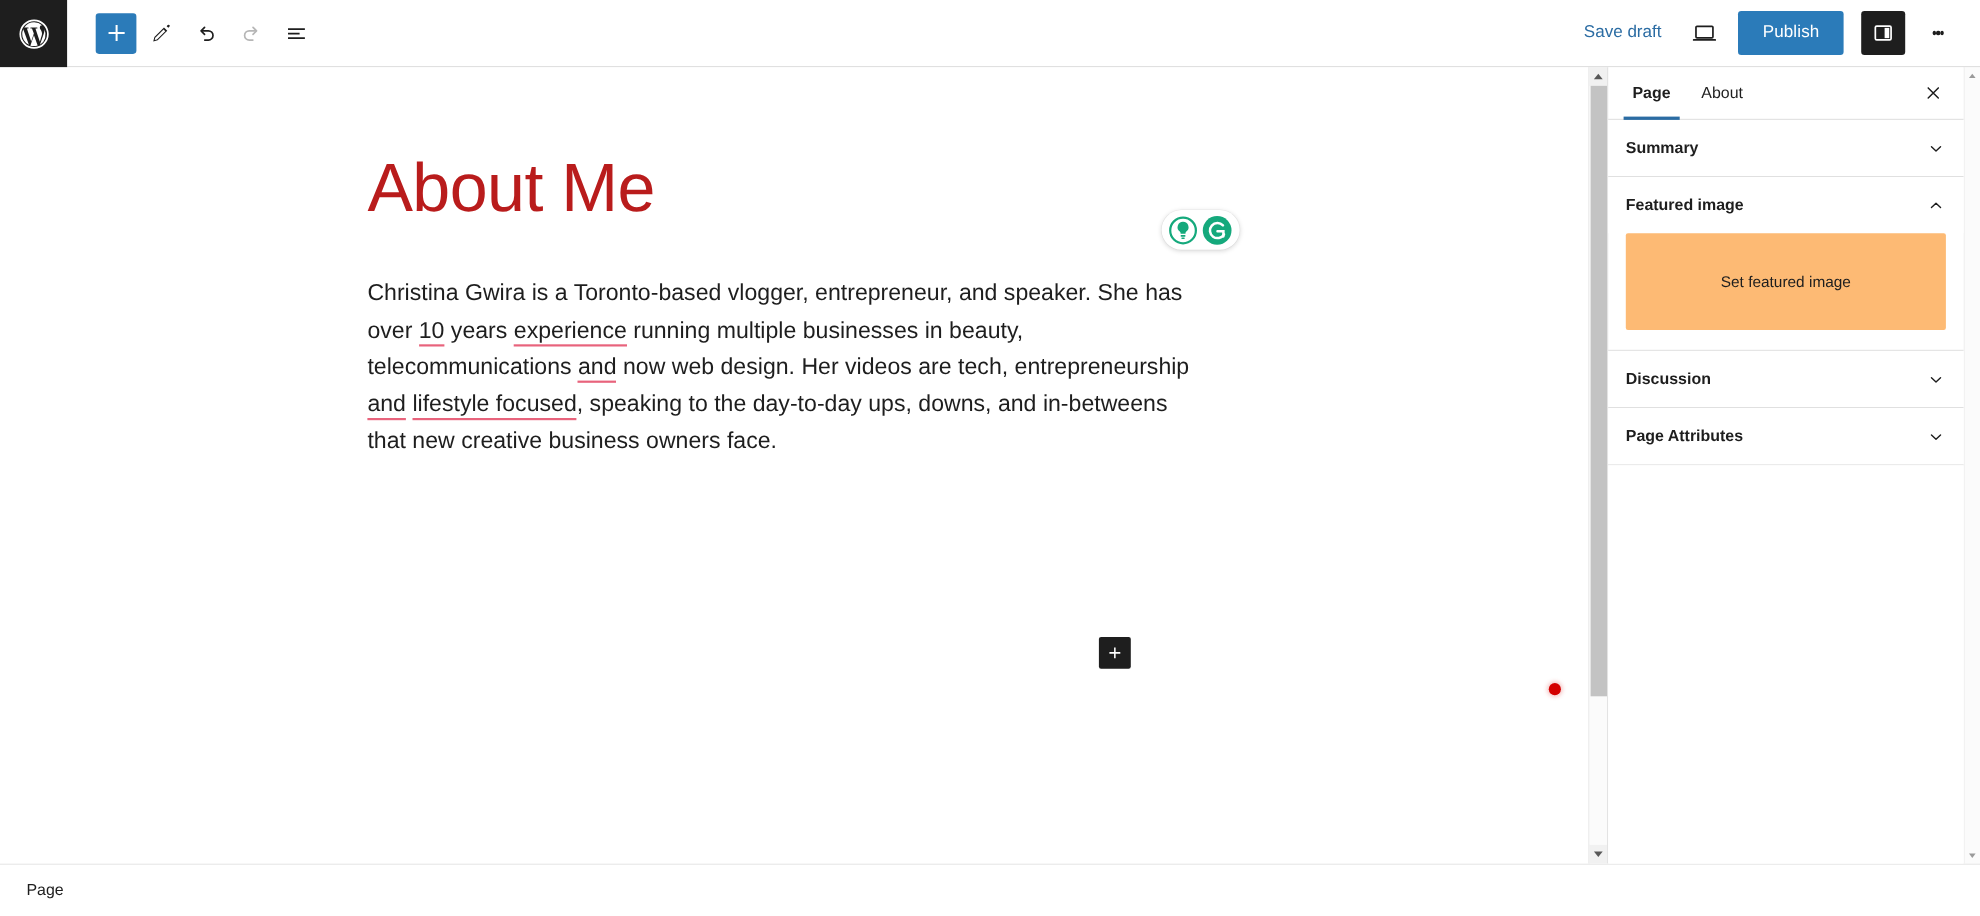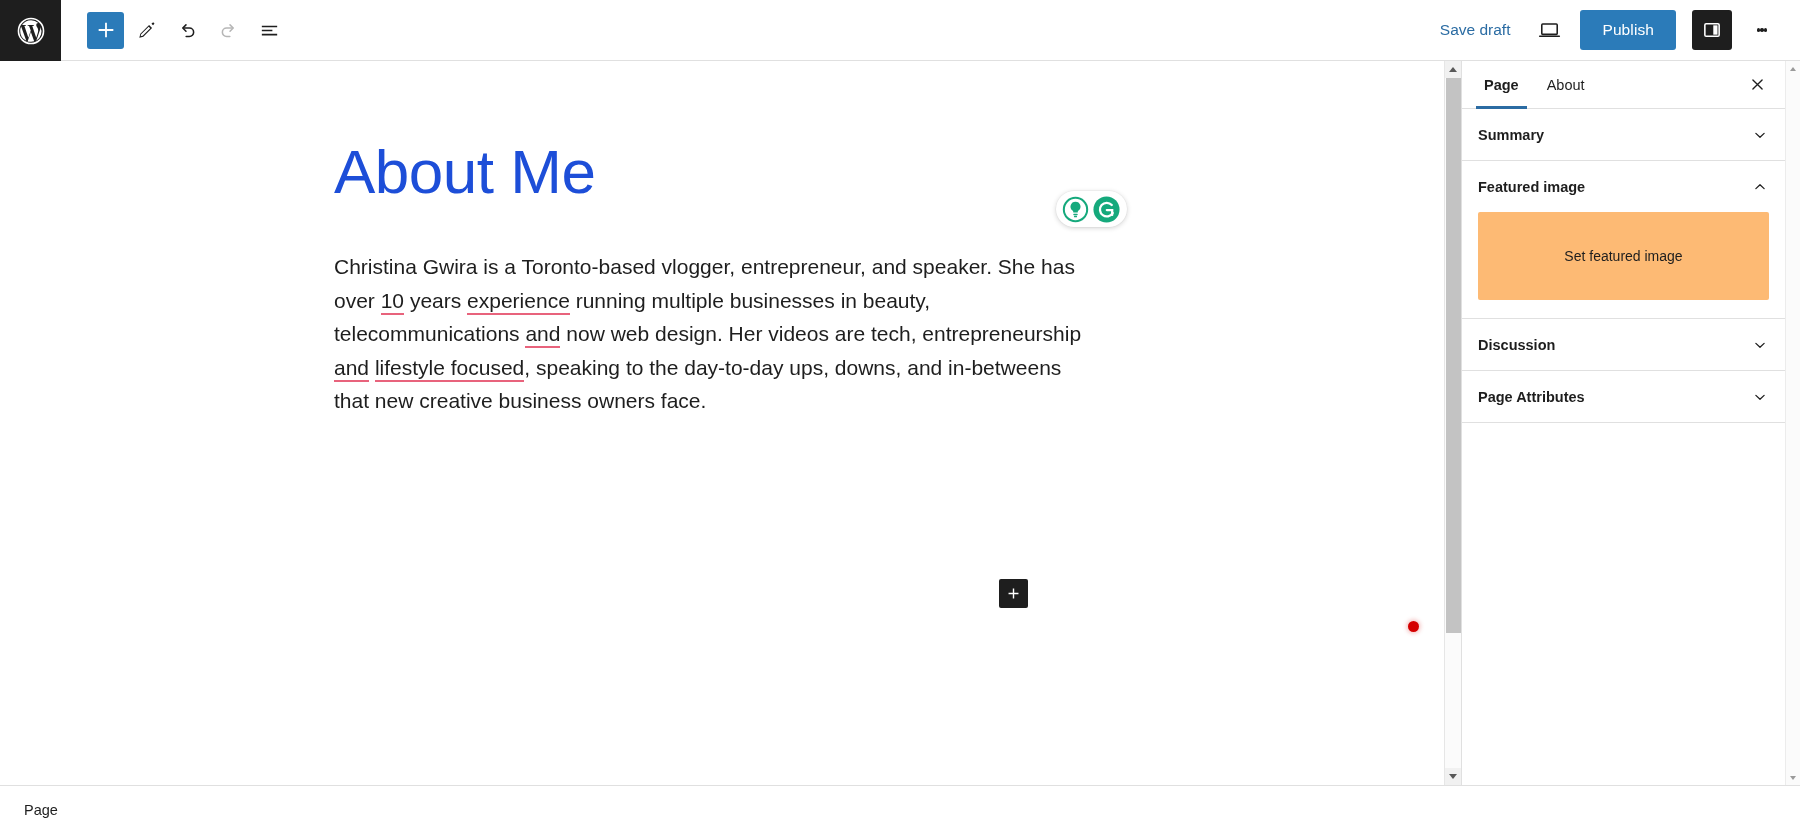--- a/index.html
+++ b/index.html
@@ -160,21 +160,21 @@
     width: 760px;
     margin-left: 334px;
     padding-top: 78px;
     position: relative;
   }
 
   .post-title {
     font-size: 62px;
     line-height: 1.08;
     font-weight: 400;
-    color: #1d4ed8;
+    color: #b91c1c;
     letter-spacing: -.5px;
     margin-bottom: 44px;
     font-family: "Liberation Sans", sans-serif;
   }
 
   .post-para {
     font-size: 21px;
     line-height: 33.6px;
     color: #1e1e1e;
     margin-bottom: 30px;

